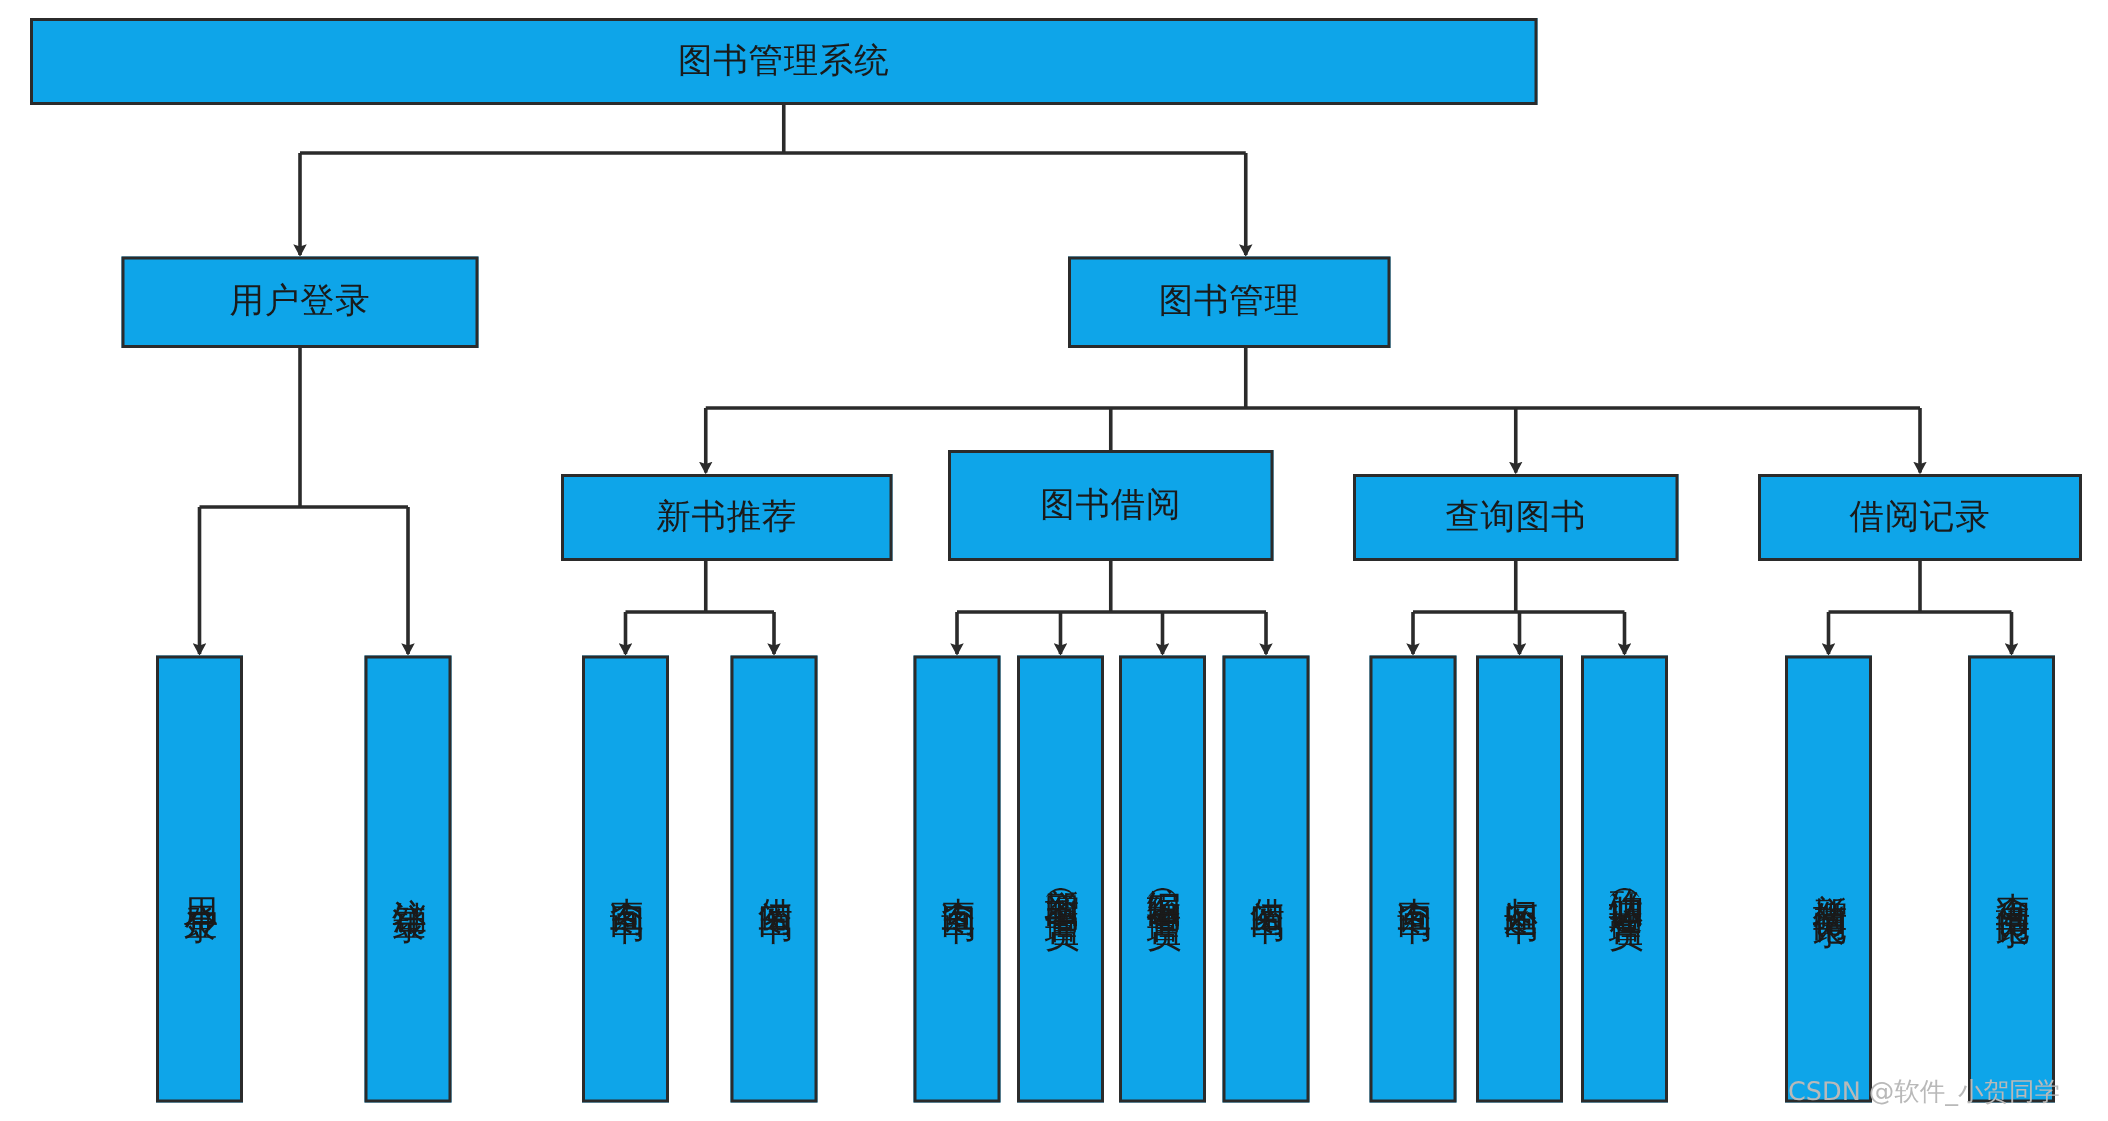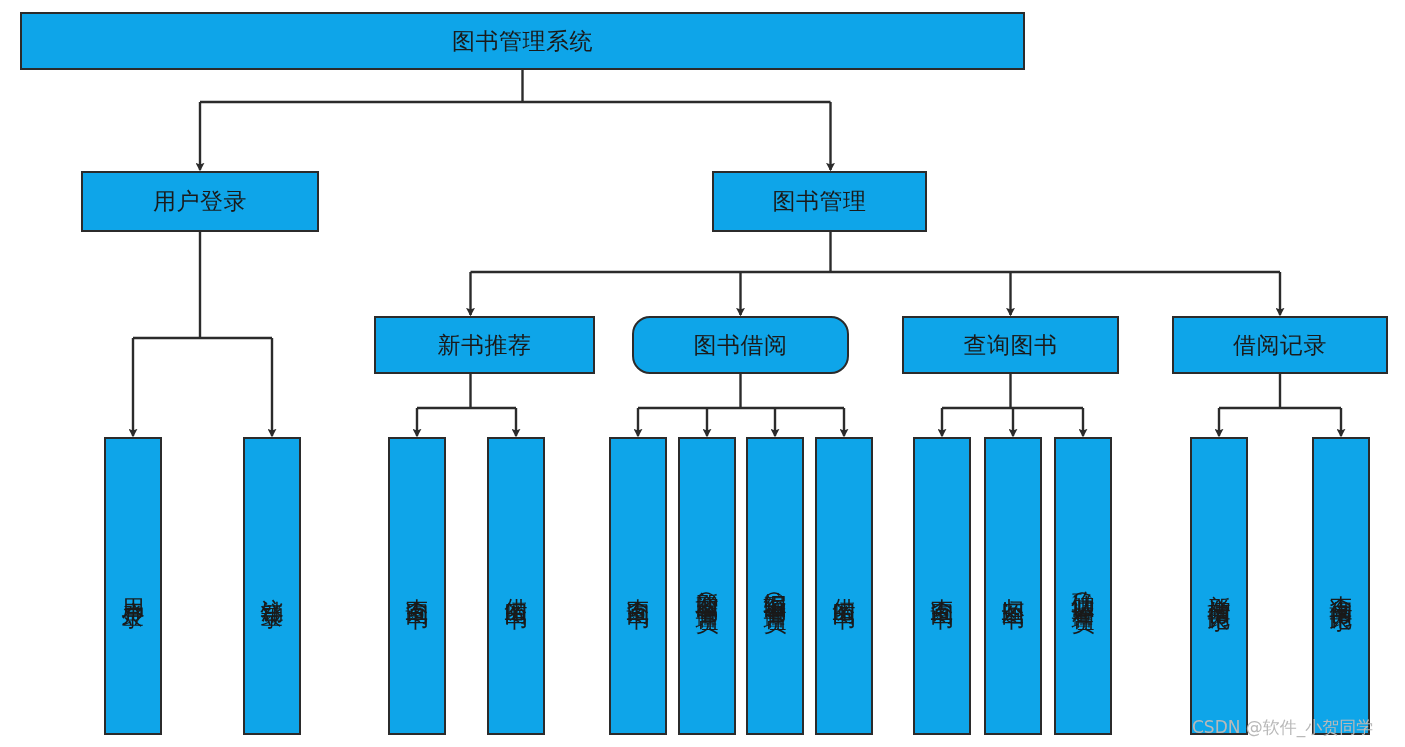--- a/index.html
+++ b/index.html
@@ -121,21 +121,21 @@
       </div>
       <div class="node horizontal" style="left: 81px; top: 171px; width: 238px; height: 61px;">
         <span class="node-label">用户登录</span>
       </div>
       <div class="node horizontal" style="left: 712px; top: 171px; width: 215px; height: 61px;">
         <span class="node-label">图书管理</span>
       </div>
       <div class="node horizontal" style="left: 362px; top: 316px; width: 221px; height: 58px; margin-left: 12px;">
         <span class="node-label">新书推荐</span>
       </div>
-      <div class="node horizontal" style="left: 632px; top: 316px; width: 217px; height: 58px; border-radius: 18px;">
+      <div class="node horizontal" style="left: 632px; top: 300px; width: 217px; height: 74px;">
         <span class="node-label">图书借阅</span>
       </div>
       <div class="node horizontal" style="left: 902px; top: 316px; width: 217px; height: 58px;">
         <span class="node-label">查询图书</span>
       </div>
       <div class="node horizontal" style="left: 1172px; top: 316px; width: 216px; height: 58px;">
         <span class="node-label">借阅记录</span>
       </div>
       <div class="node vertical" style="left: 104px; top: 437px; width: 58px; height: 298px;">
         <span class="node-label">用户登录</span>

